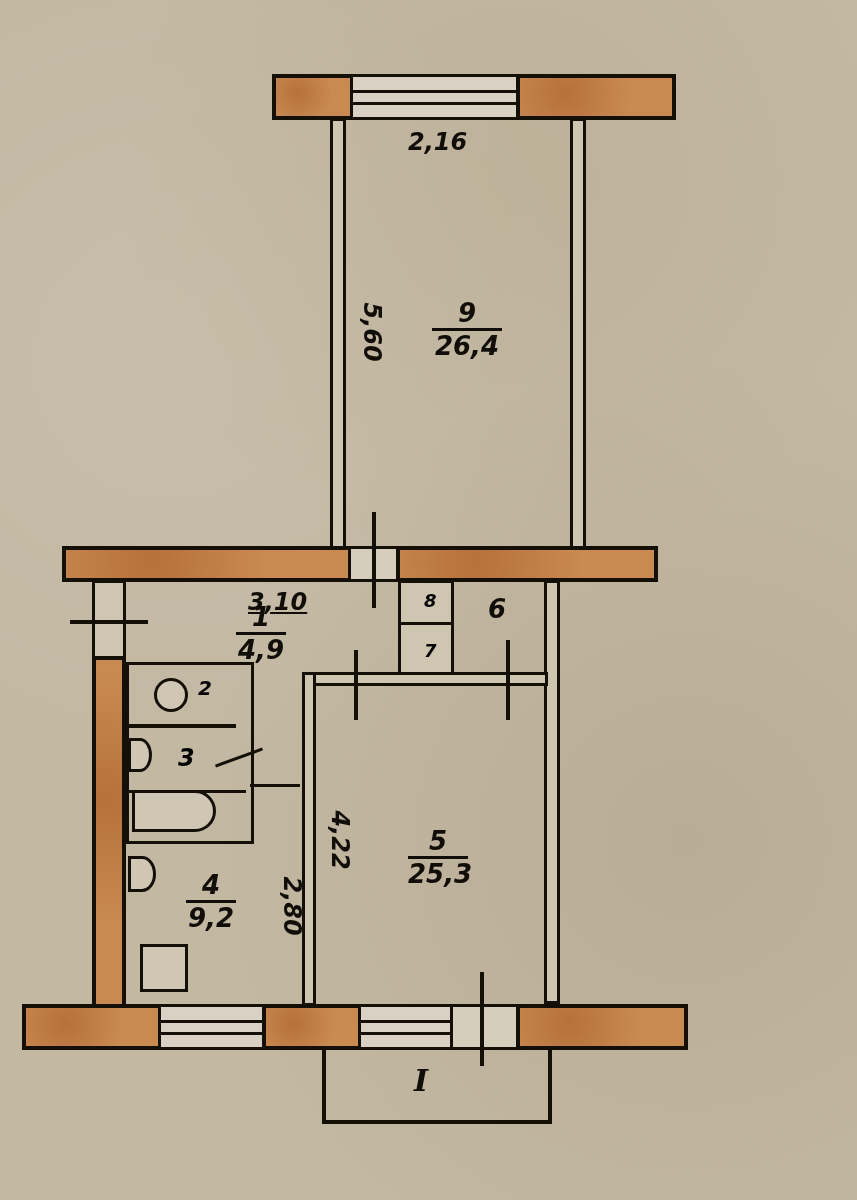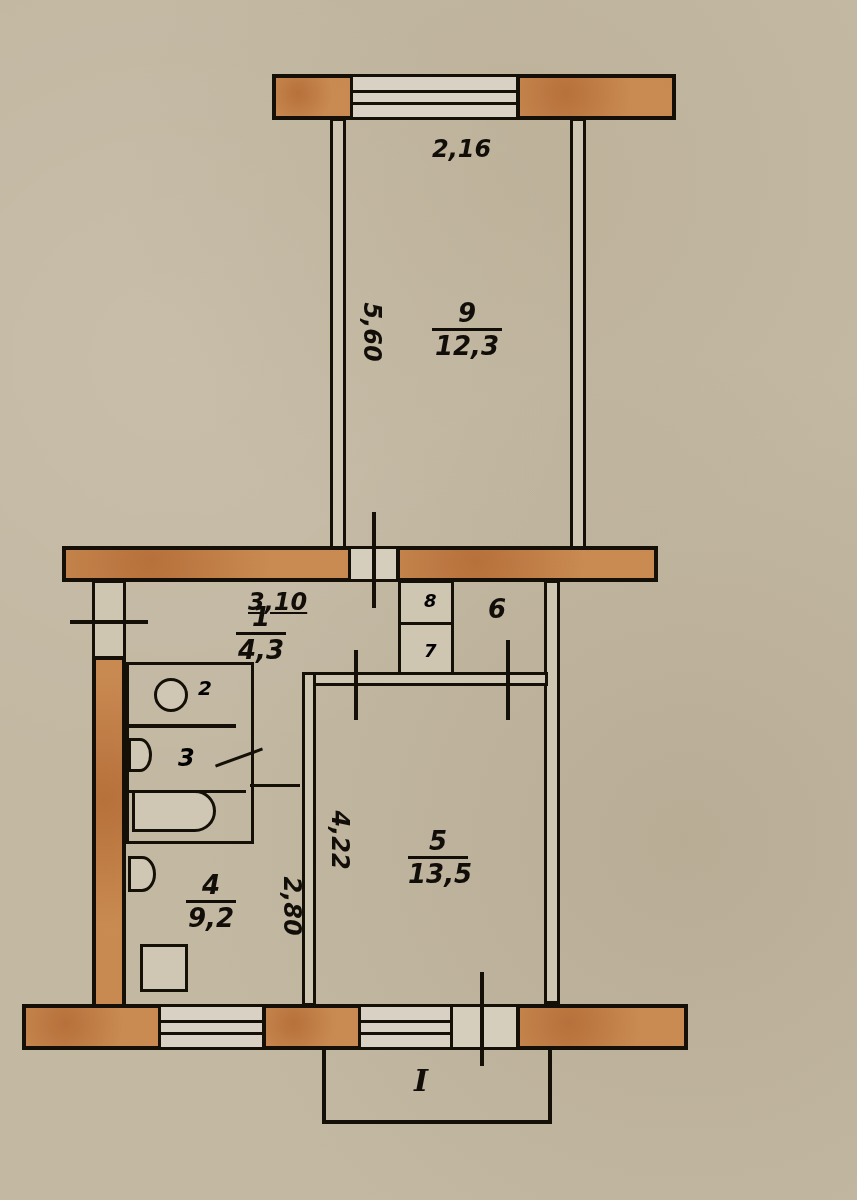--- a/index.html
+++ b/index.html
@@ -40,43 +40,43 @@
 </head>
 <body>
 
 <div class="abs wall-brick" style="left:272px;top:74px;width:82px;height:46px;"></div>
 <div class="abs window" style="left:350px;top:74px;width:170px;height:46px;"></div>
 <div class="abs wall-brick" style="left:516px;top:74px;width:160px;height:46px;"></div>
 
 <div class="abs wall-thin" style="left:330px;top:118px;width:16px;height:432px;"></div>
 <div class="abs wall-thin" style="left:570px;top:118px;width:16px;height:432px;"></div>
 
-<div class="dim" style="left:432px;top:128px;margin-top:7px;">2,16</div>
+<div class="dim" style="left:408px;top:128px;">2,16</div>
 <div class="dim rot" style="left:342px;top:318px;">5,60</div>
 
 <div class="room-label" style="left:432px;top:300px;width:70px;">
   <span class="frac-num">9</span>
   <span class="frac-bar"></span>
-  <span class="frac-den">12,3</span>
+  <span class="frac-den">26,4</span>
 </div>
 
 <div class="abs wall-brick" style="left:62px;top:546px;width:290px;height:36px;"></div>
 <div class="abs wall-thin" style="left:348px;top:546px;width:52px;height:36px;background:#d6cebd;"></div>
 <div class="abs wall-brick" style="left:396px;top:546px;width:262px;height:36px;"></div>
 <div class="abs line" style="left:372px;top:512px;width:4px;height:96px;"></div>
 
 <div class="abs wall-thin" style="left:92px;top:580px;width:34px;height:80px;"></div>
 <div class="abs line" style="left:70px;top:620px;width:78px;height:4px;"></div>
 <div class="abs wall-brick" style="left:92px;top:656px;width:34px;height:356px;"></div>
 
 <div class="dim" style="left:248px;top:588px;text-decoration:underline;">3,10</div>
 <div class="room-label" style="left:236px;top:604px;width:50px;">
   <span class="frac-num">1</span>
   <span class="frac-bar"></span>
-  <span class="frac-den">4,3</span>
+  <span class="frac-den">4,9</span>
 </div>
 
 <div class="abs wall-thin" style="left:398px;top:580px;width:56px;height:96px;"></div>
 <div class="abs line" style="left:400px;top:622px;width:52px;height:3px;"></div>
 <div class="abs" style="left:424px;top:590px;font-size:18px;font-weight:bold;font-style:italic;">8</div>
 <div class="abs" style="left:424px;top:640px;font-size:18px;font-weight:bold;font-style:italic;">7</div>
 
 <div class="abs wall-thin" style="left:450px;top:580px;width:100px;height:96px;background:transparent;border-left:none;border-top:none;border-right:none;"></div>
 <div class="room-label" style="left:488px;top:596px;font-size:26px;">6</div>
 
@@ -84,21 +84,21 @@
 
 <div class="abs wall-thin" style="left:302px;top:672px;width:246px;height:14px;"></div>
 <div class="abs wall-thin" style="left:302px;top:672px;width:14px;height:334px;"></div>
 <div class="abs line" style="left:354px;top:650px;width:4px;height:70px;"></div>
 <div class="abs line" style="left:506px;top:640px;width:4px;height:80px;"></div>
 
 <div class="dim rot" style="left:310px;top:826px;">4,22</div>
 <div class="room-label" style="left:408px;top:828px;width:60px;">
   <span class="frac-num">5</span>
   <span class="frac-bar"></span>
-  <span class="frac-den">13,5</span>
+  <span class="frac-den">25,3</span>
 </div>
 
 <div class="abs wall-thin" style="left:126px;top:662px;width:128px;height:182px;background:transparent;"></div>
 <div class="abs line" style="left:126px;top:724px;width:110px;height:4px;"></div>
 <div class="abs line" style="left:126px;top:790px;width:120px;height:3px;"></div>
 <div class="abs fixture circle" style="left:154px;top:678px;width:34px;height:34px;"></div>
 <div class="abs fixture circle" style="left:128px;top:738px;width:24px;height:34px;border-radius:0 50% 50% 0;"></div>
 <div class="abs fixture" style="left:132px;top:790px;width:84px;height:42px;border-radius:0 24px 24px 0;"></div>
 <div class="abs" style="left:198px;top:676px;font-size:20px;font-weight:bold;font-style:italic;">2</div>
 <div class="abs" style="left:178px;top:744px;font-size:24px;font-weight:bold;font-style:italic;">3</div>

